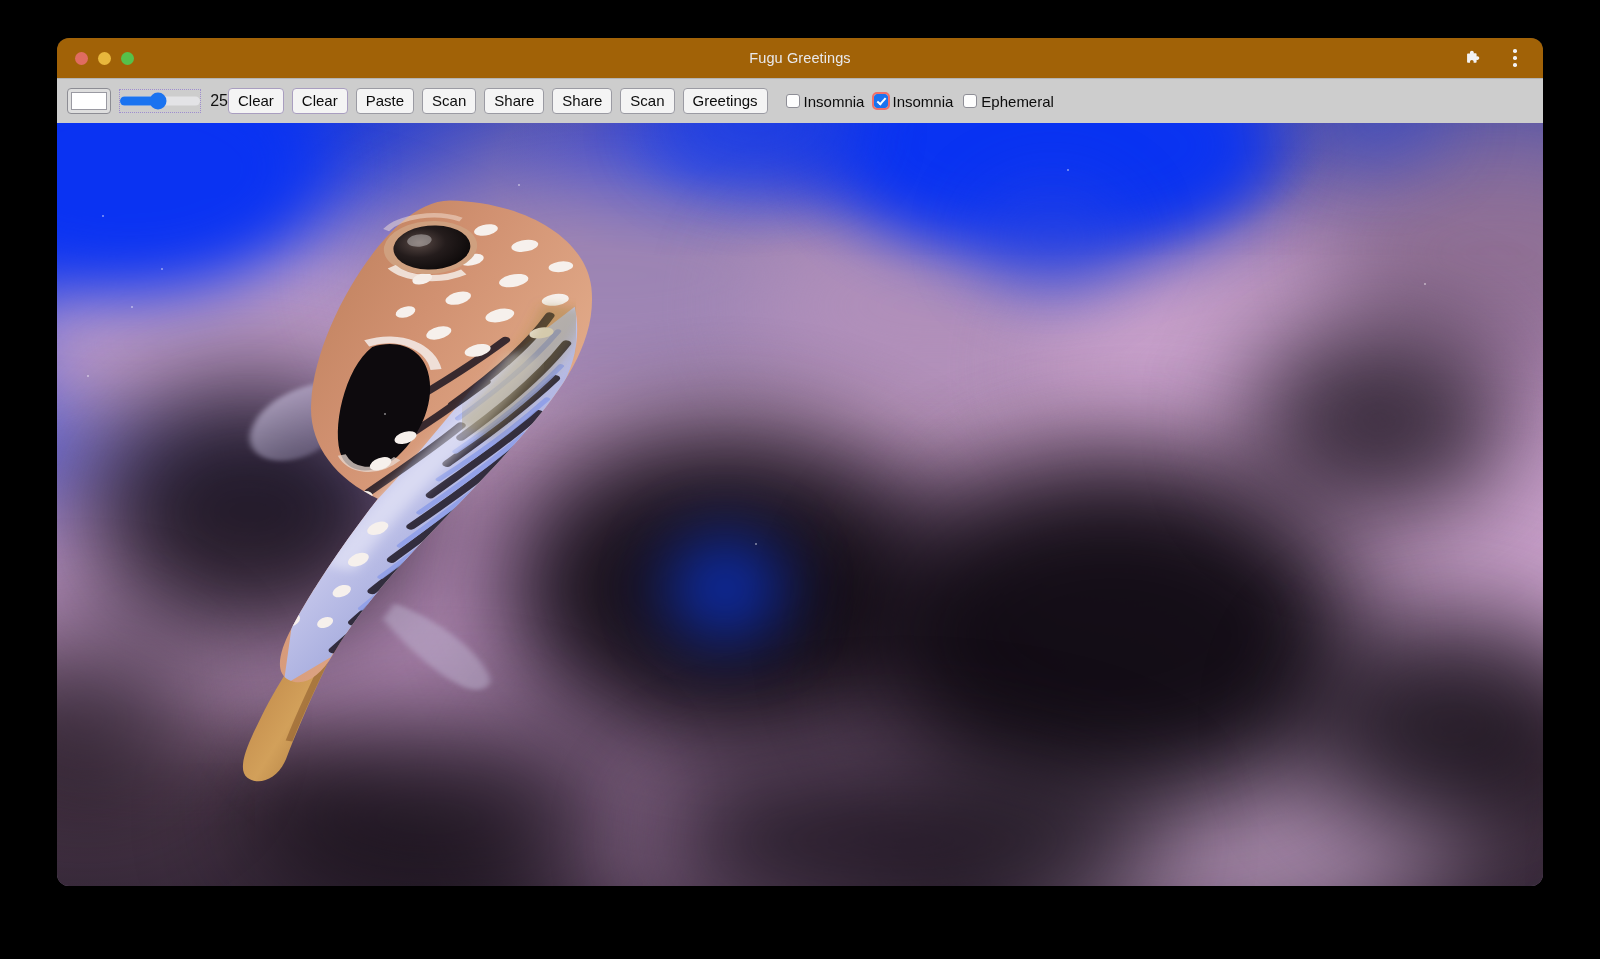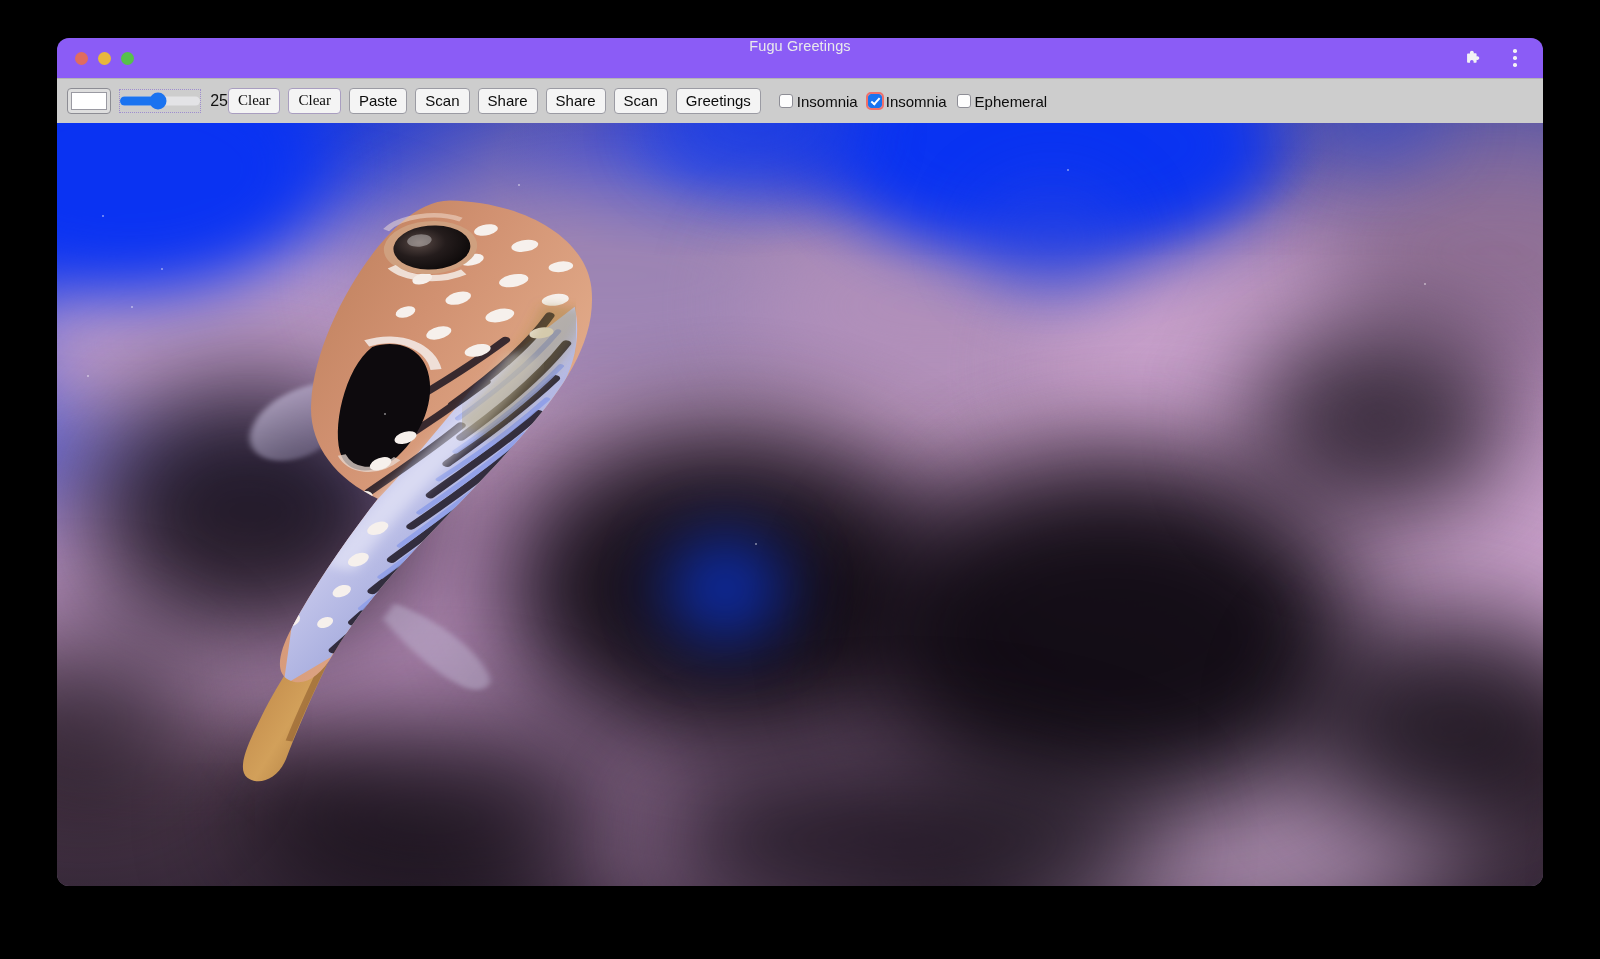--- a/index.html
+++ b/index.html
@@ -24,22 +24,22 @@
     box-shadow:0 22px 60px rgba(0,0,0,0.95), 0 4px 18px rgba(0,0,0,0.9);
     display:flex;flex-direction:column;
     background:#26262a;
   }
 
   
   .titlebar{
     position:relative;
     height:40px;
     flex:0 0 40px;
-    background:#8b5cf6;
-    display:flex;
+    background:#a16207;
+    display:flex;align-items:center;
   }
   .traffic{
     display:flex;align-items:center;gap:10px;
     margin-left:18px;
   }
   .dot{width:13px;height:13px;border-radius:50%;display:block;}
   .dot.red{background:#e06c60;}
   .dot.yellow{background:#e8b73c;}
   .dot.green{background:#56c14a;}
 
@@ -136,21 +136,21 @@
     color:#0c0c0c;
     background:#f4f4f4;
     border:1px solid #9b9ba3;
     border-radius:4px;
     padding:3px 9px 4px 9px;
     margin-right:8px;
     line-height:1.15;
     cursor:pointer;
     white-space:nowrap;
   }
-  .btn.tinted{border-color:#a99ec0;font-family:Liberation Serif, serif;}
+  .btn.tinted{border-color:#a99ec0;}
 
   
   .checks{display:flex;align-items:center;margin-left:6px;}
   .chk-wrap{
     display:flex;align-items:center;
     margin-right:2px;
     cursor:pointer;
   }
   .chk{
     width:14px;height:14px;

